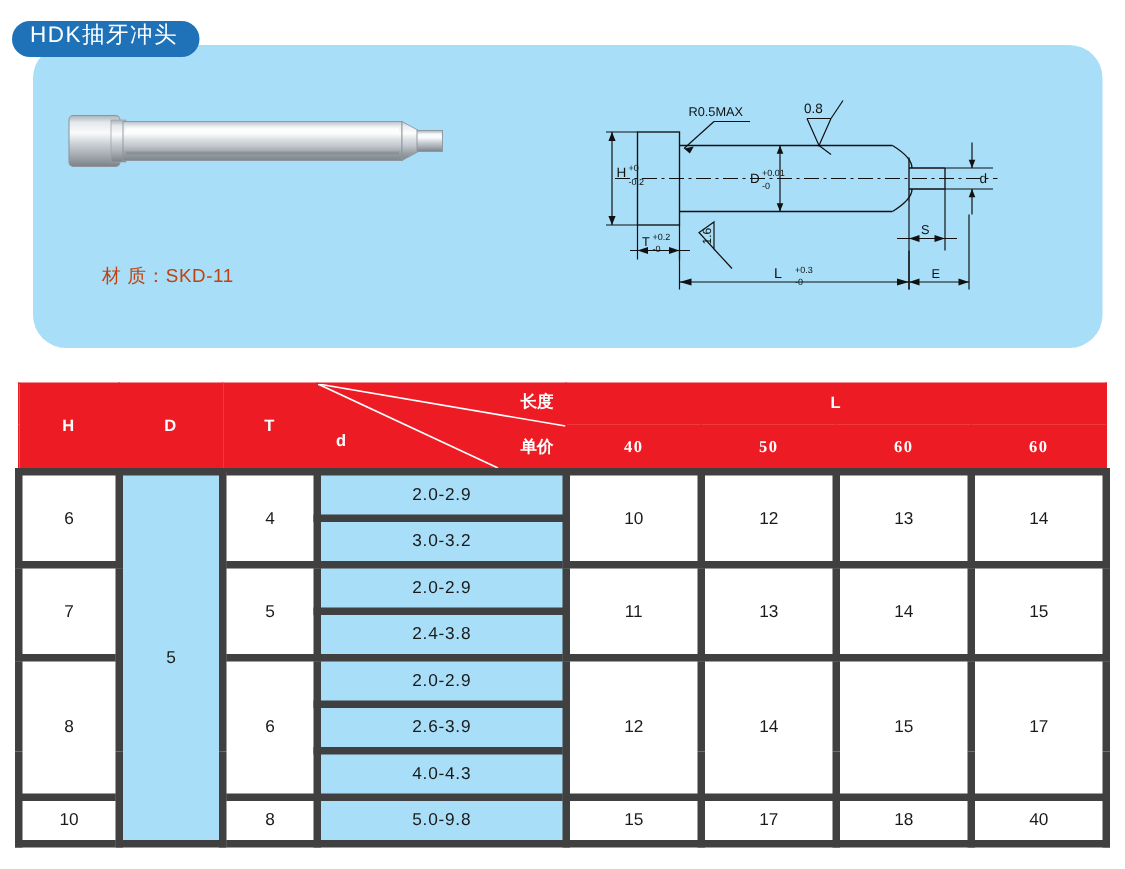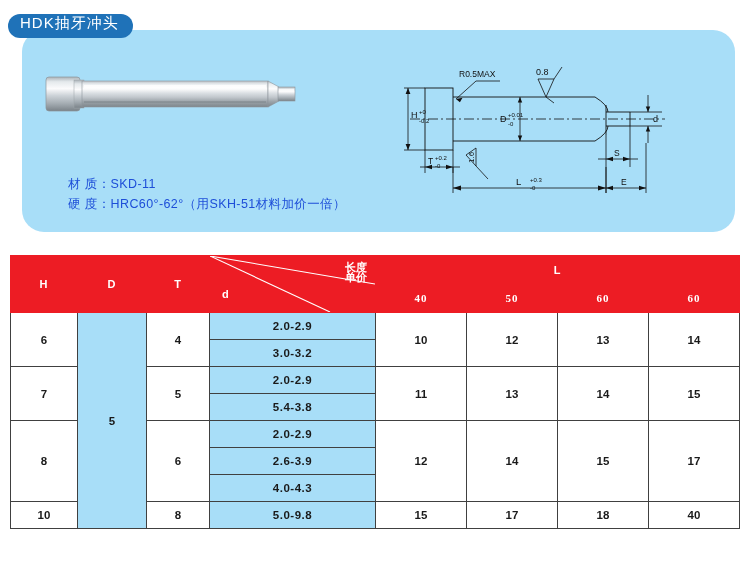--- a/index.html
+++ b/index.html
@@ -53,21 +53,21 @@
     width: 280px;
     height: 70px;
   }
 
   
   #spec-block {
     position: absolute;
     left: 68px;
     top: 174px;
     font-size: 12.5px;
-    color: #1d4ed8;
+    color: #c2410c;
     line-height: 20px;
     white-space: nowrap;
   }
   #spec-block div { letter-spacing: 0.4px; }
 
   
   #tech-drawing {
     position: absolute;
     left: 390px;
     top: 55px;
@@ -80,25 +80,25 @@
     position: absolute;
     left: 10px;
     top: 255px;
     width: 730px;
     border-collapse: collapse;
     table-layout: fixed;
     font-size: 11.5px;
     color: #1a1a1a;
   }
   #spec-table td, #spec-table th {
-    border: 1px solid #404040;
+    border: 5px solid #404040;
     text-align: center;
     vertical-align: middle;
     padding: 0;
-    font-weight: bold;
+    font-weight: normal;
   }
   #spec-table thead th {
     background: #ed1c24;
     color: #ffffff;
     font-weight: bold;
     border: 1px solid #ed1c24;
     font-size: 11px;
   }
   #spec-table thead th.plain-head { font-size: 11px; letter-spacing: 1px; }
   .hdr-h  { width: 66px; }
@@ -121,21 +121,21 @@
     display: block;
   }
   .split-cell .lbl {
     position: absolute;
     font-size: 11px;
     color: #ffffff;
     font-weight: bold;
     white-space: nowrap;
   }
   .split-cell .lbl-length { right: 8px; top: 4px; }
-  .split-cell .lbl-price  { right: 8px; top: 14px; }
+  .split-cell .lbl-price  { right: 8px; top: 34px; }
   .split-cell .lbl-d      { left: 12px; top: 32px; }
 
   .cell-blue { background: #a8def8; }
   .cell-white { background: #ffffff; }
 
   td.d-cell { height: 26px; background: #a8def8; letter-spacing: 0.5px; }
   td.num-cell { height: 26px; }
 </style>
 </head>
 <body>
@@ -179,21 +179,20 @@
 
     <path d="M230 13 L241 19 L241 33 L230 39 Z" fill="url(#steelBody)" stroke="#8d959b" stroke-width="0.6"></path>
 
     <rect x="240" y="19" width="17" height="14" fill="url(#steelHead)" stroke="#8d959b" stroke-width="0.6"></rect>
     <rect x="241" y="21" width="15" height="2.5" fill="#ffffff" opacity="0.65"></rect>
   </svg>
 </div>
 
 <div id="spec-block">
   <div>材 质：SKD-11</div>
-  <div>硬 度：HRC60°-62°（用SKH-51材料加价一倍）</div>
 </div>
 
 <div id="tech-drawing">
   <svg width="290" height="150" viewBox="0 0 290 150">
     <g stroke="#111111" fill="none" stroke-width="0.9">
 
       <rect x="35" y="33" width="28" height="62"></rect>
 
       <line x1="63" y1="42" x2="205" y2="42"></line>
       <line x1="63" y1="86" x2="205" y2="86"></line>
@@ -346,21 +345,21 @@
     <tr>
       <td class="cell-white" rowspan="2">7</td>
       <td class="cell-white" rowspan="2">5</td>
       <td class="d-cell">2.0-2.9</td>
       <td class="num-cell cell-white" rowspan="2">11</td>
       <td class="num-cell cell-white" rowspan="2">13</td>
       <td class="num-cell cell-white" rowspan="2">14</td>
       <td class="num-cell cell-white" rowspan="2">15</td>
     </tr>
     <tr>
-      <td class="d-cell">5.4-3.8</td>
+      <td class="d-cell">2.4-3.8</td>
     </tr>
 
     <tr>
       <td class="cell-white" rowspan="3">8</td>
       <td class="cell-white" rowspan="3">6</td>
       <td class="d-cell">2.0-2.9</td>
       <td class="num-cell cell-white" rowspan="3">12</td>
       <td class="num-cell cell-white" rowspan="3">14</td>
       <td class="num-cell cell-white" rowspan="3">15</td>
       <td class="num-cell cell-white" rowspan="3">17</td>

